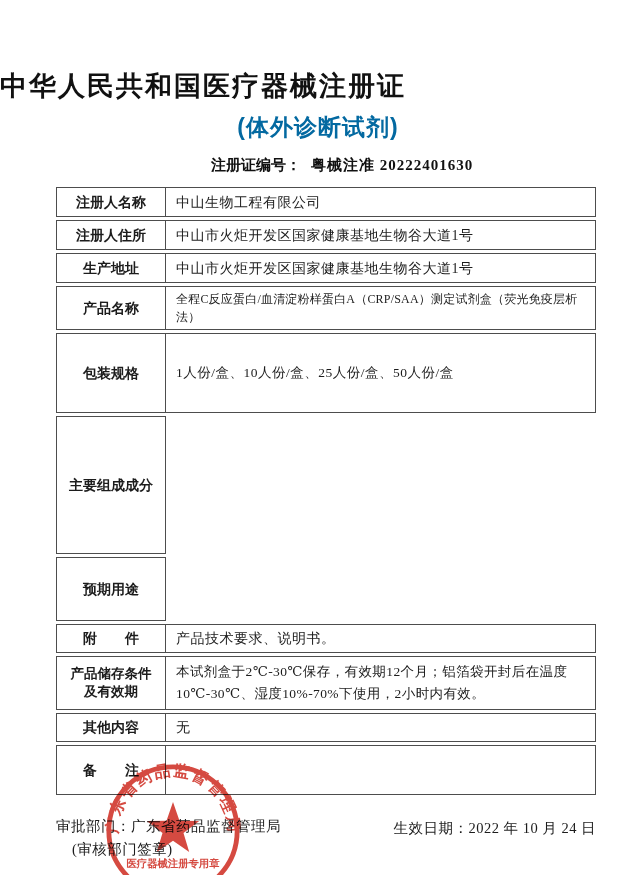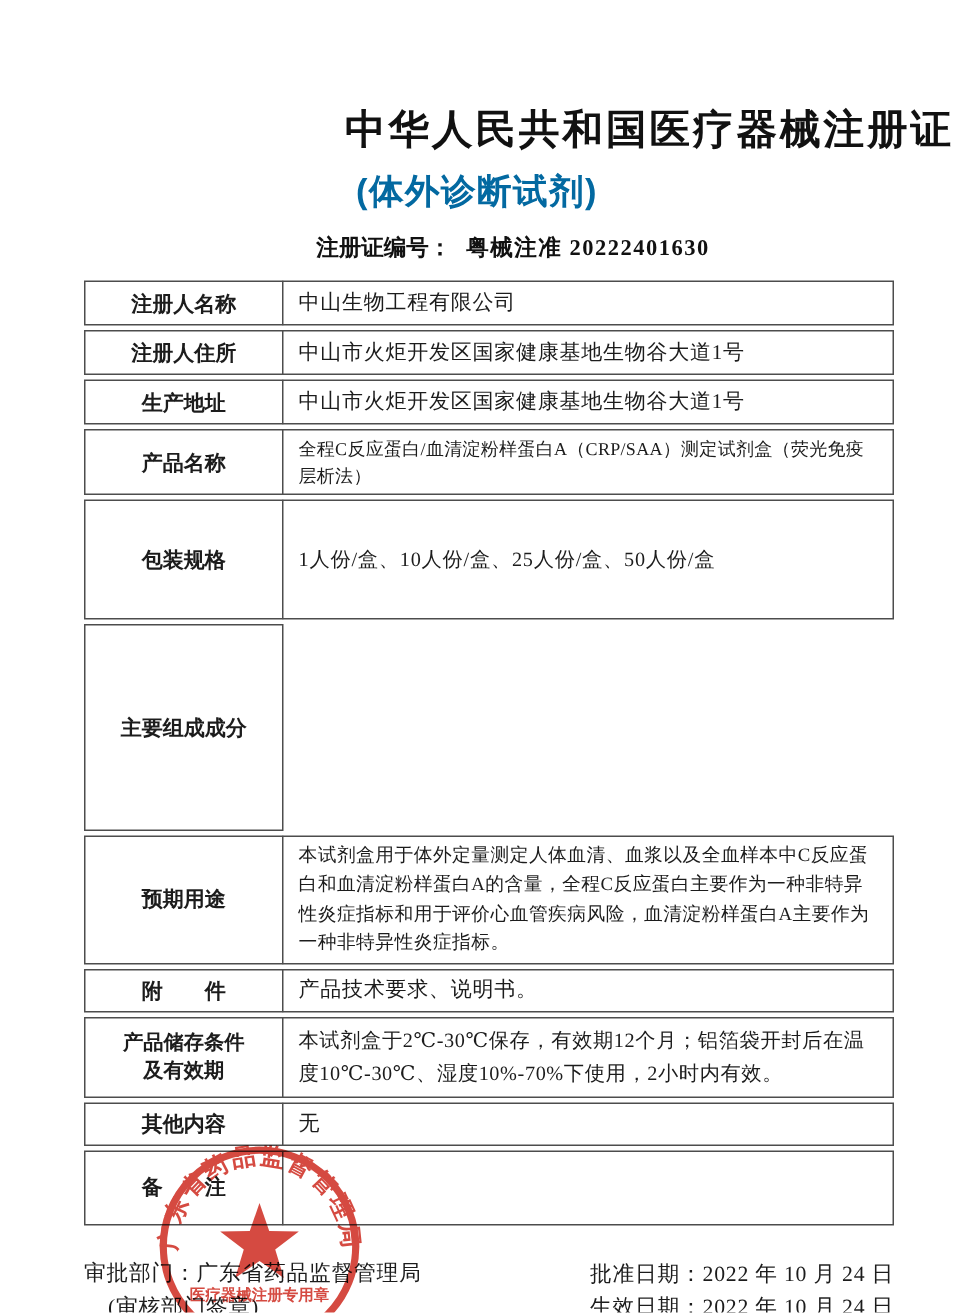--- a/index.html
+++ b/index.html
@@ -5,41 +5,41 @@
   html,body{margin:0;padding:0;}
   body{
     width:636px;height:875px;background:#ffffff;overflow:hidden;
     font-family:"Liberation Serif","DejaVu Serif",serif;
     color:#1c1c1c;position:relative;
   }
   .page{position:relative;width:636px;height:875px;}
 
   
   .doc-title{
-    margin-top:68px;text-align:right;
+    margin-top:68px;text-align:left;
     font-family:"Liberation Sans","DejaVu Sans",sans-serif;
     font-weight:bold;font-size:27px;letter-spacing:2px;color:#111;
   }
   .doc-subtitle{
     margin-top:8px;text-align:center;
     font-family:"Liberation Sans","DejaVu Sans",sans-serif;
     font-weight:bold;font-size:23px;letter-spacing:1px;color:#0369a1;
   }
   .cert-line{
     margin-top:13px;text-align:center;
     font-weight:bold;font-size:15px;color:#111;margin-left:48px;
   }
   .cert-line .cert-no{margin-left:10px;letter-spacing:1px;}
 
   
   .cert-table{margin:12px 0 0 56px;width:540px;}
   .row{display:flex;margin-bottom:3px;}
   .cell{border:1px solid #4d4d4d;box-sizing:border-box;display:flex;align-items:center;background:#fff;}
   .cell.label{
-    width:133px;justify-content:center;text-align:center;
+    width:110px;justify-content:center;text-align:center;
     font-family:"Liberation Sans","DejaVu Sans",sans-serif;
     font-weight:bold;font-size:14px;line-height:1.35;
     white-space:pre-line;padding:2px 3px;
   }
   .cell.value{
     flex:1;margin-left:-1px;padding:3px 10px;
     font-size:14px;line-height:1.5;letter-spacing:0.5px;text-align:left;
   }
   .h30{min-height:30px;} .h28{min-height:28px;} .h80{min-height:80px;}
   .h138{min-height:138px;} .h64{min-height:64px;} .h54{min-height:54px;}
@@ -96,21 +96,20 @@
     </div>
     <div class="row h80 package">
       <div class="cell label">包装规格</div>
       <div class="cell value">1人份/盒、10人份/盒、25人份/盒、50人份/盒</div>
     </div>
     <div class="row h138 compose">
       <div class="cell label">主要组成成分</div>
     </div>
     <div class="row h64 purpose">
       <div class="cell label">预期用途</div>
-      <div class="cell value">本试剂盒用于体外定量测定人体血清、血浆以及全血样本中C反应蛋白和血清淀粉样蛋白A的含量，全程C反应蛋白主要作为一种非特异性炎症指标和用于评价心血管疾病风险，血清淀粉样蛋白A主要作为一种非特异性炎症指标。</div>
     </div>
     <div class="row h28">
       <div class="cell label">附　　件</div>
       <div class="cell value">产品技术要求、说明书。</div>
     </div>
     <div class="row h54 storage">
       <div class="cell label">产品储存条件
 及有效期</div>
       <div class="cell value">本试剂盒于2℃-30℃保存，有效期12个月；铝箔袋开封后在温度10℃-30℃、湿度10%-70%下使用，2小时内有效。</div>
     </div>
@@ -123,21 +122,20 @@
       <div class="cell value"></div>
     </div>
   </div>
 
   <div class="footer">
     <div class="approval">
       <div class="line1">审批部门：广东省药品监督管理局</div>
       <div class="line2">(审核部门签章)</div>
     </div>
     <div class="dates">
-      <div><span>批准日期：</span><span>2022 年 10 月 24 日</span></div>
       <div><span>生效日期：</span><span>2022 年 10 月 24 日</span></div>
 
     </div>
   </div>
 
   <div class="stamp">
     <svg width="138" height="138" viewBox="0 0 200 200" xmlns="http://www.w3.org/2000/svg">
       <defs>
         <path id="arcTop" d="M 30.7 140 A 80 80 0 1 1 169.3 140" fill="none"></path>
       </defs>

